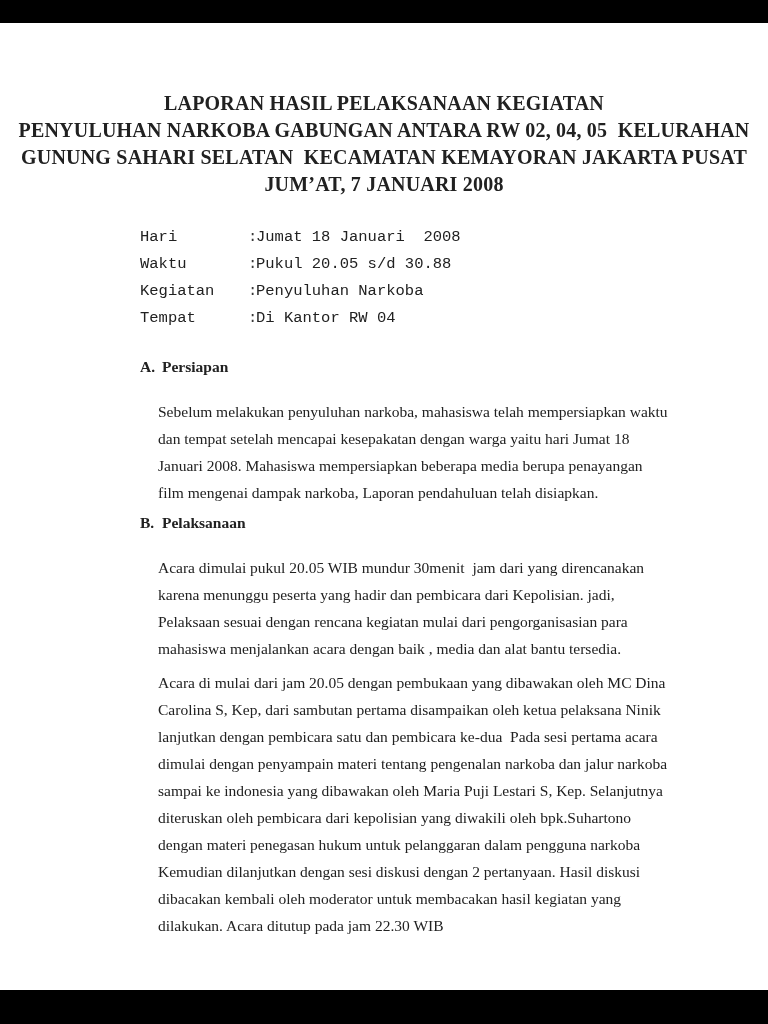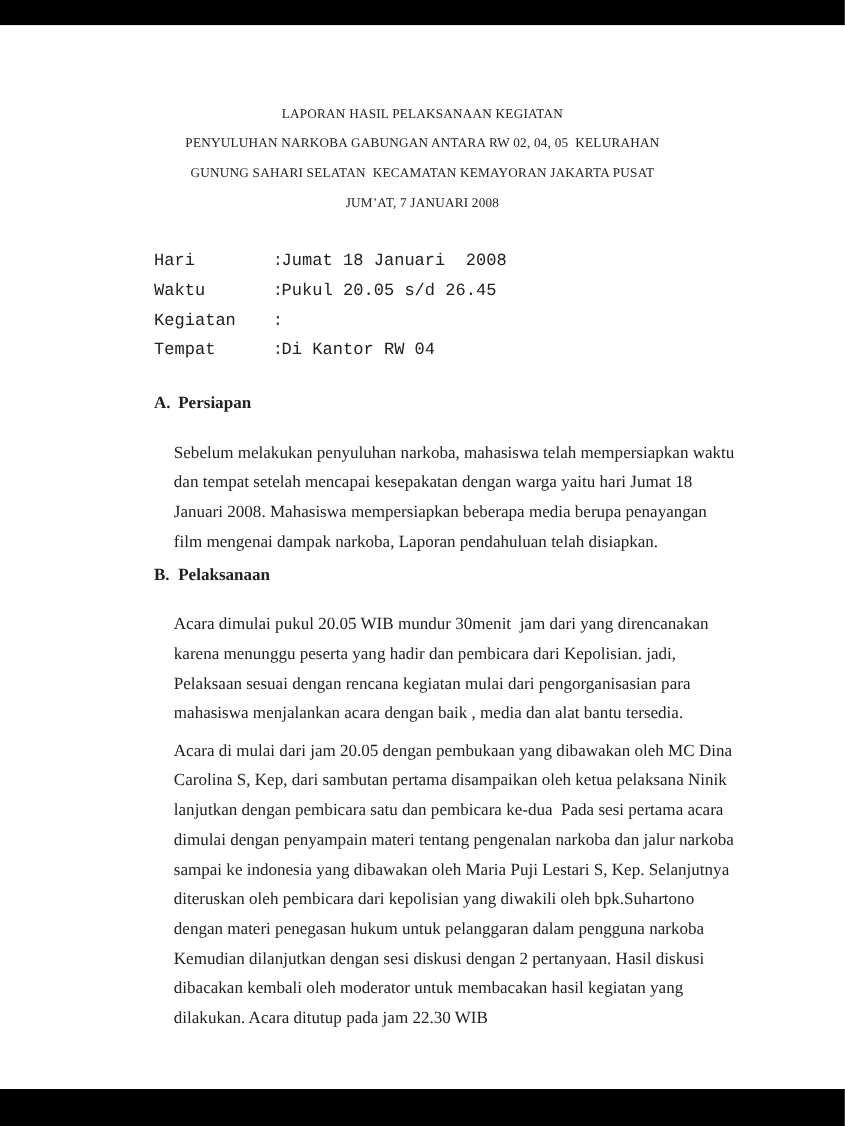--- a/index.html
+++ b/index.html
@@ -17,21 +17,21 @@
   .letterbox.top { top: 0; height: 23px; }
   .letterbox.bottom { bottom: 0; height: 34px; }
 
   .doc-page { position: absolute; top: 23px; left: 0; width: 768px; height: 967px; background: #ffffff; }
 
   .title-block {
     position: absolute; top: 67px; left: 0; width: 768px;
     text-align: center;
   }
   .title-line {
-    font-weight: normal; font-size: 12px; line-height: 27px;
+    font-weight: bold; font-size: 20px; line-height: 27px;
     letter-spacing: 0.2px; white-space: pre-wrap;
   }
 
   .details {
     position: absolute; top: 201px; left: 140px;
     font-size: 15.5px; line-height: 27px;
   }
   .detail-row { display: flex; font-family: Liberation Mono, monospace; }
   .detail-label { width: 108px; white-space: pre-wrap; }
   .detail-colon { width: 8px; color: #3a3a3a; }
@@ -71,26 +71,27 @@
 
       <div class="detail-row">
         <span class="detail-label">Hari</span>
         <span class="detail-colon">:</span>
         <span class="detail-value">Jumat 18 Januari  2008</span>
       </div>
 
       <div class="detail-row">
         <span class="detail-label">Waktu</span>
         <span class="detail-colon">:</span>
-        <span class="detail-value">Pukul 20.05 s/d 26.45</span>
+        <span class="detail-value">Pukul 20.05 s/d 30.88</span>
       </div>
 
       <div class="detail-row">
         <span class="detail-label">Kegiatan</span>
         <span class="detail-colon">:</span>
+        <span class="detail-value">Penyuluhan Narkoba</span>
       </div>
 
       <div class="detail-row">
         <span class="detail-label">Tempat</span>
         <span class="detail-colon">:</span>
         <span class="detail-value">Di Kantor RW 04</span>
       </div>
     </div>
 
   <div class="sections">

